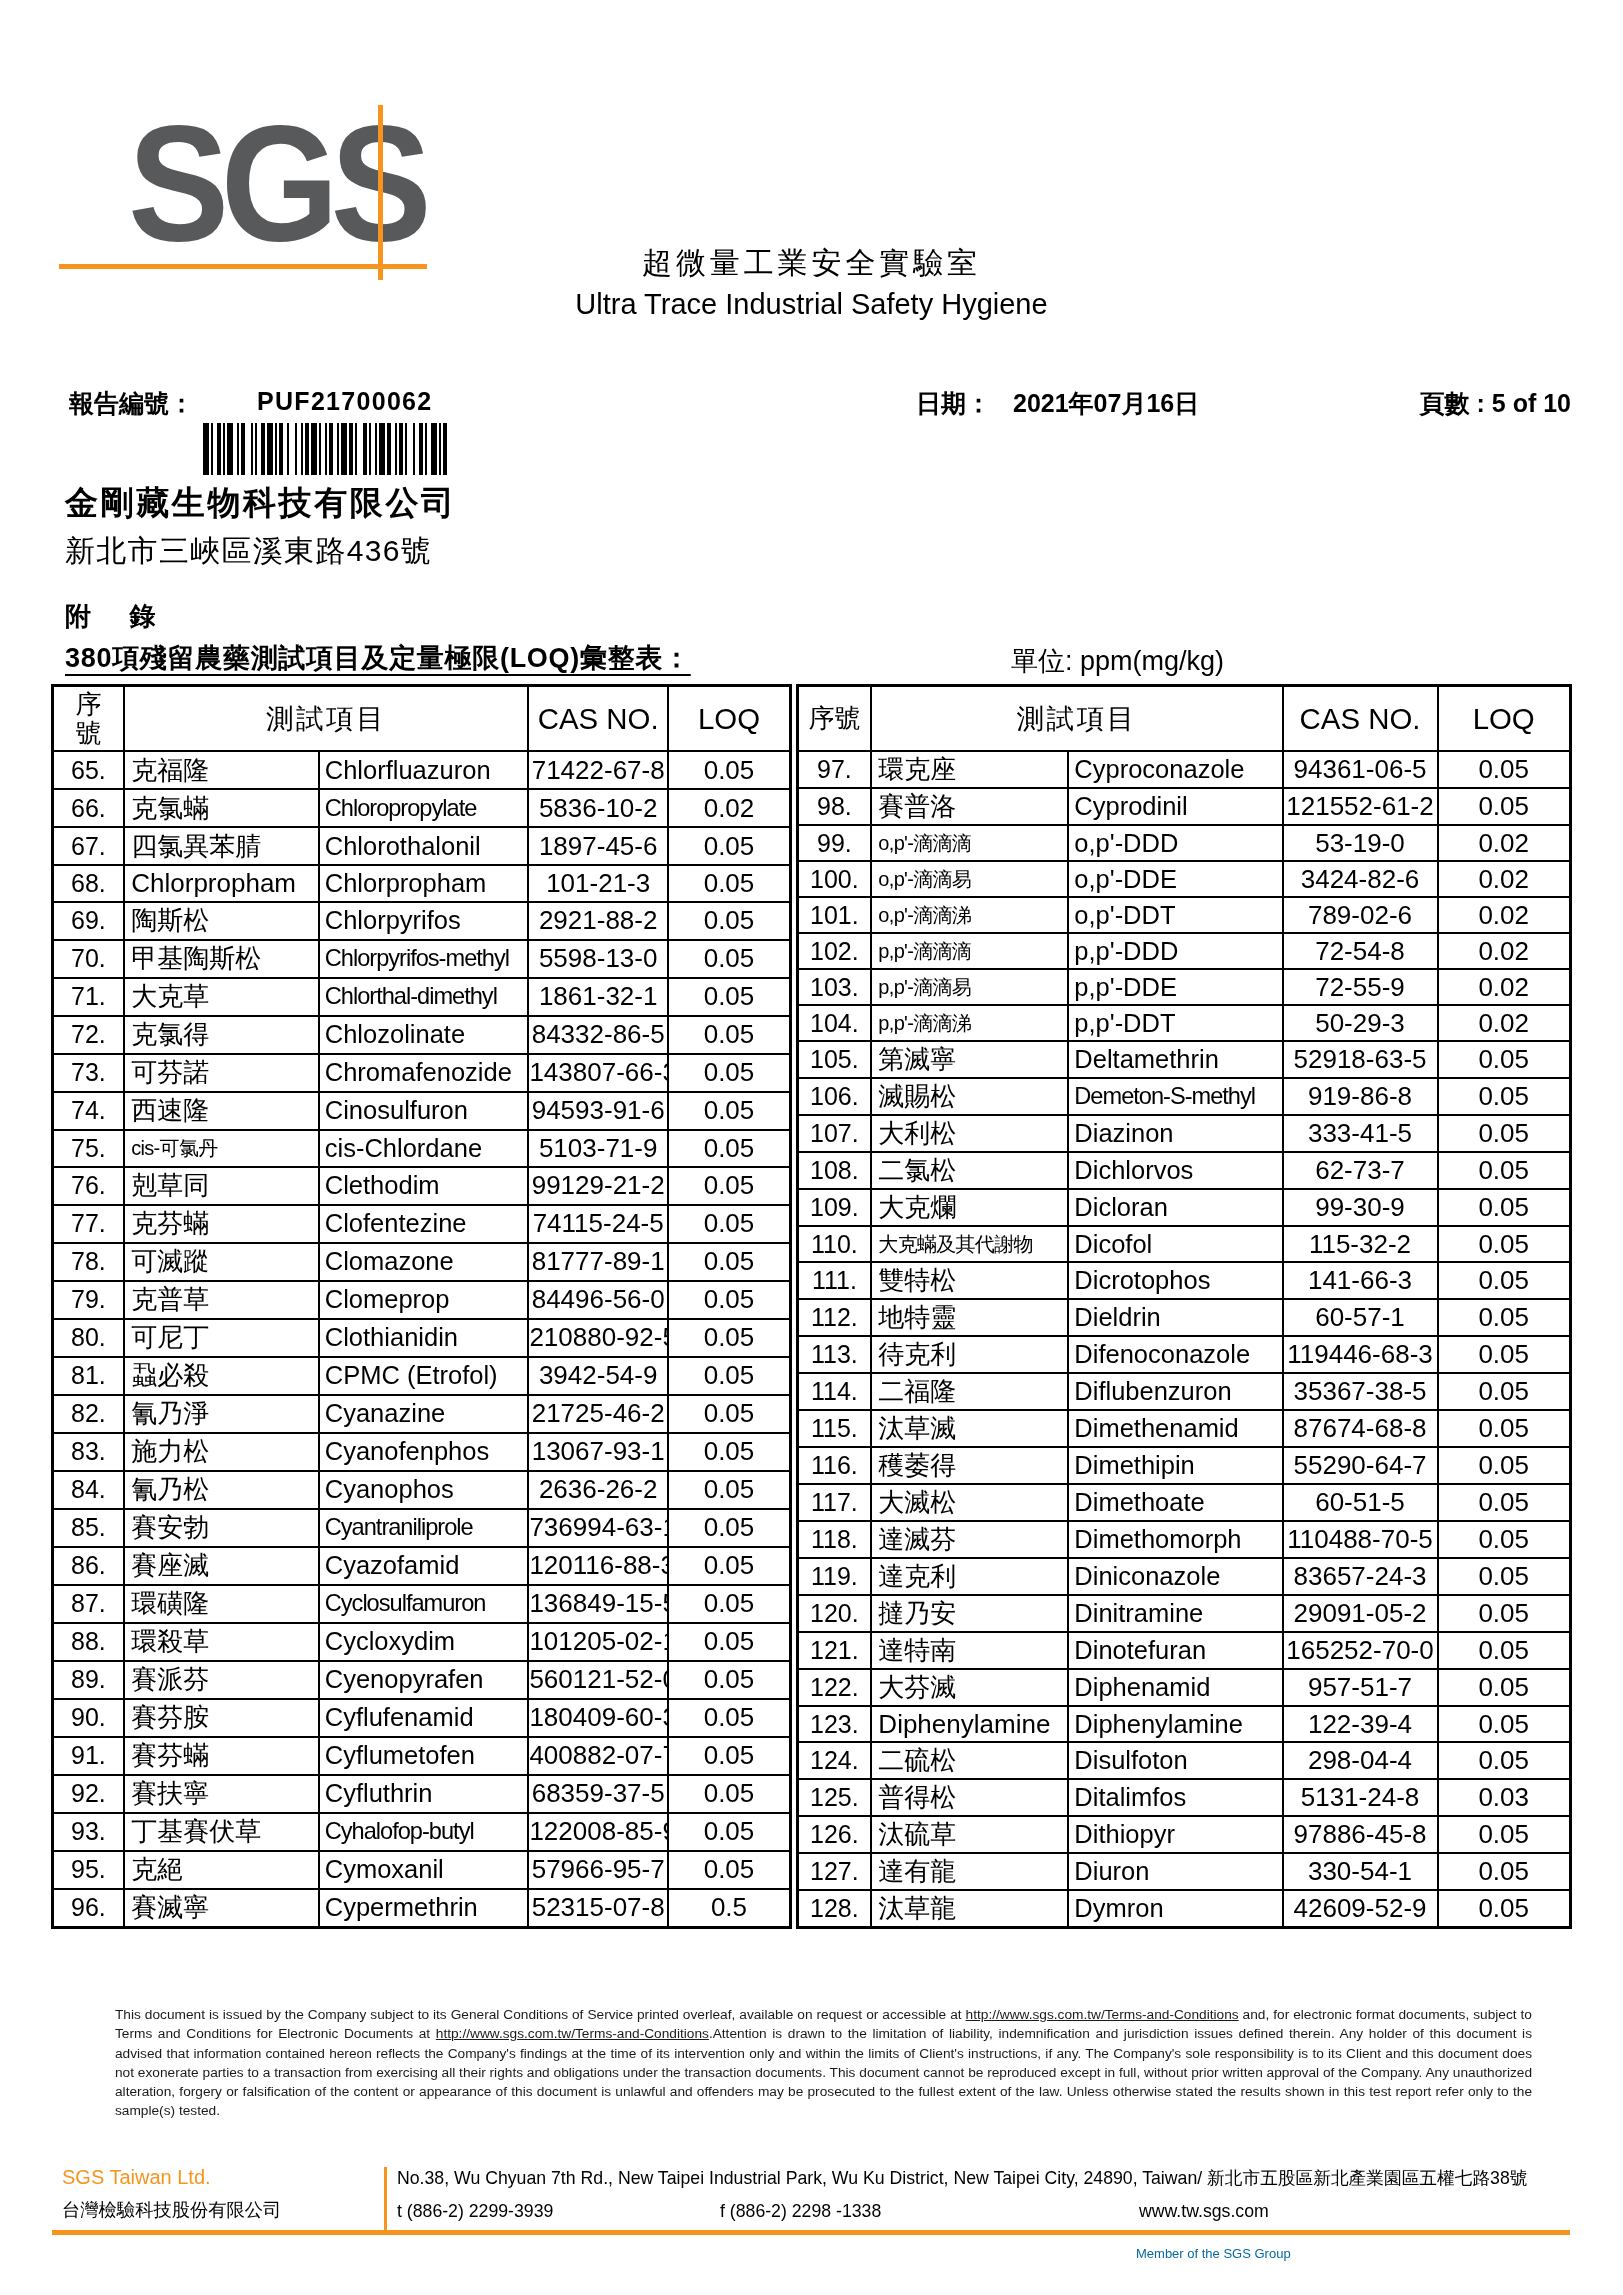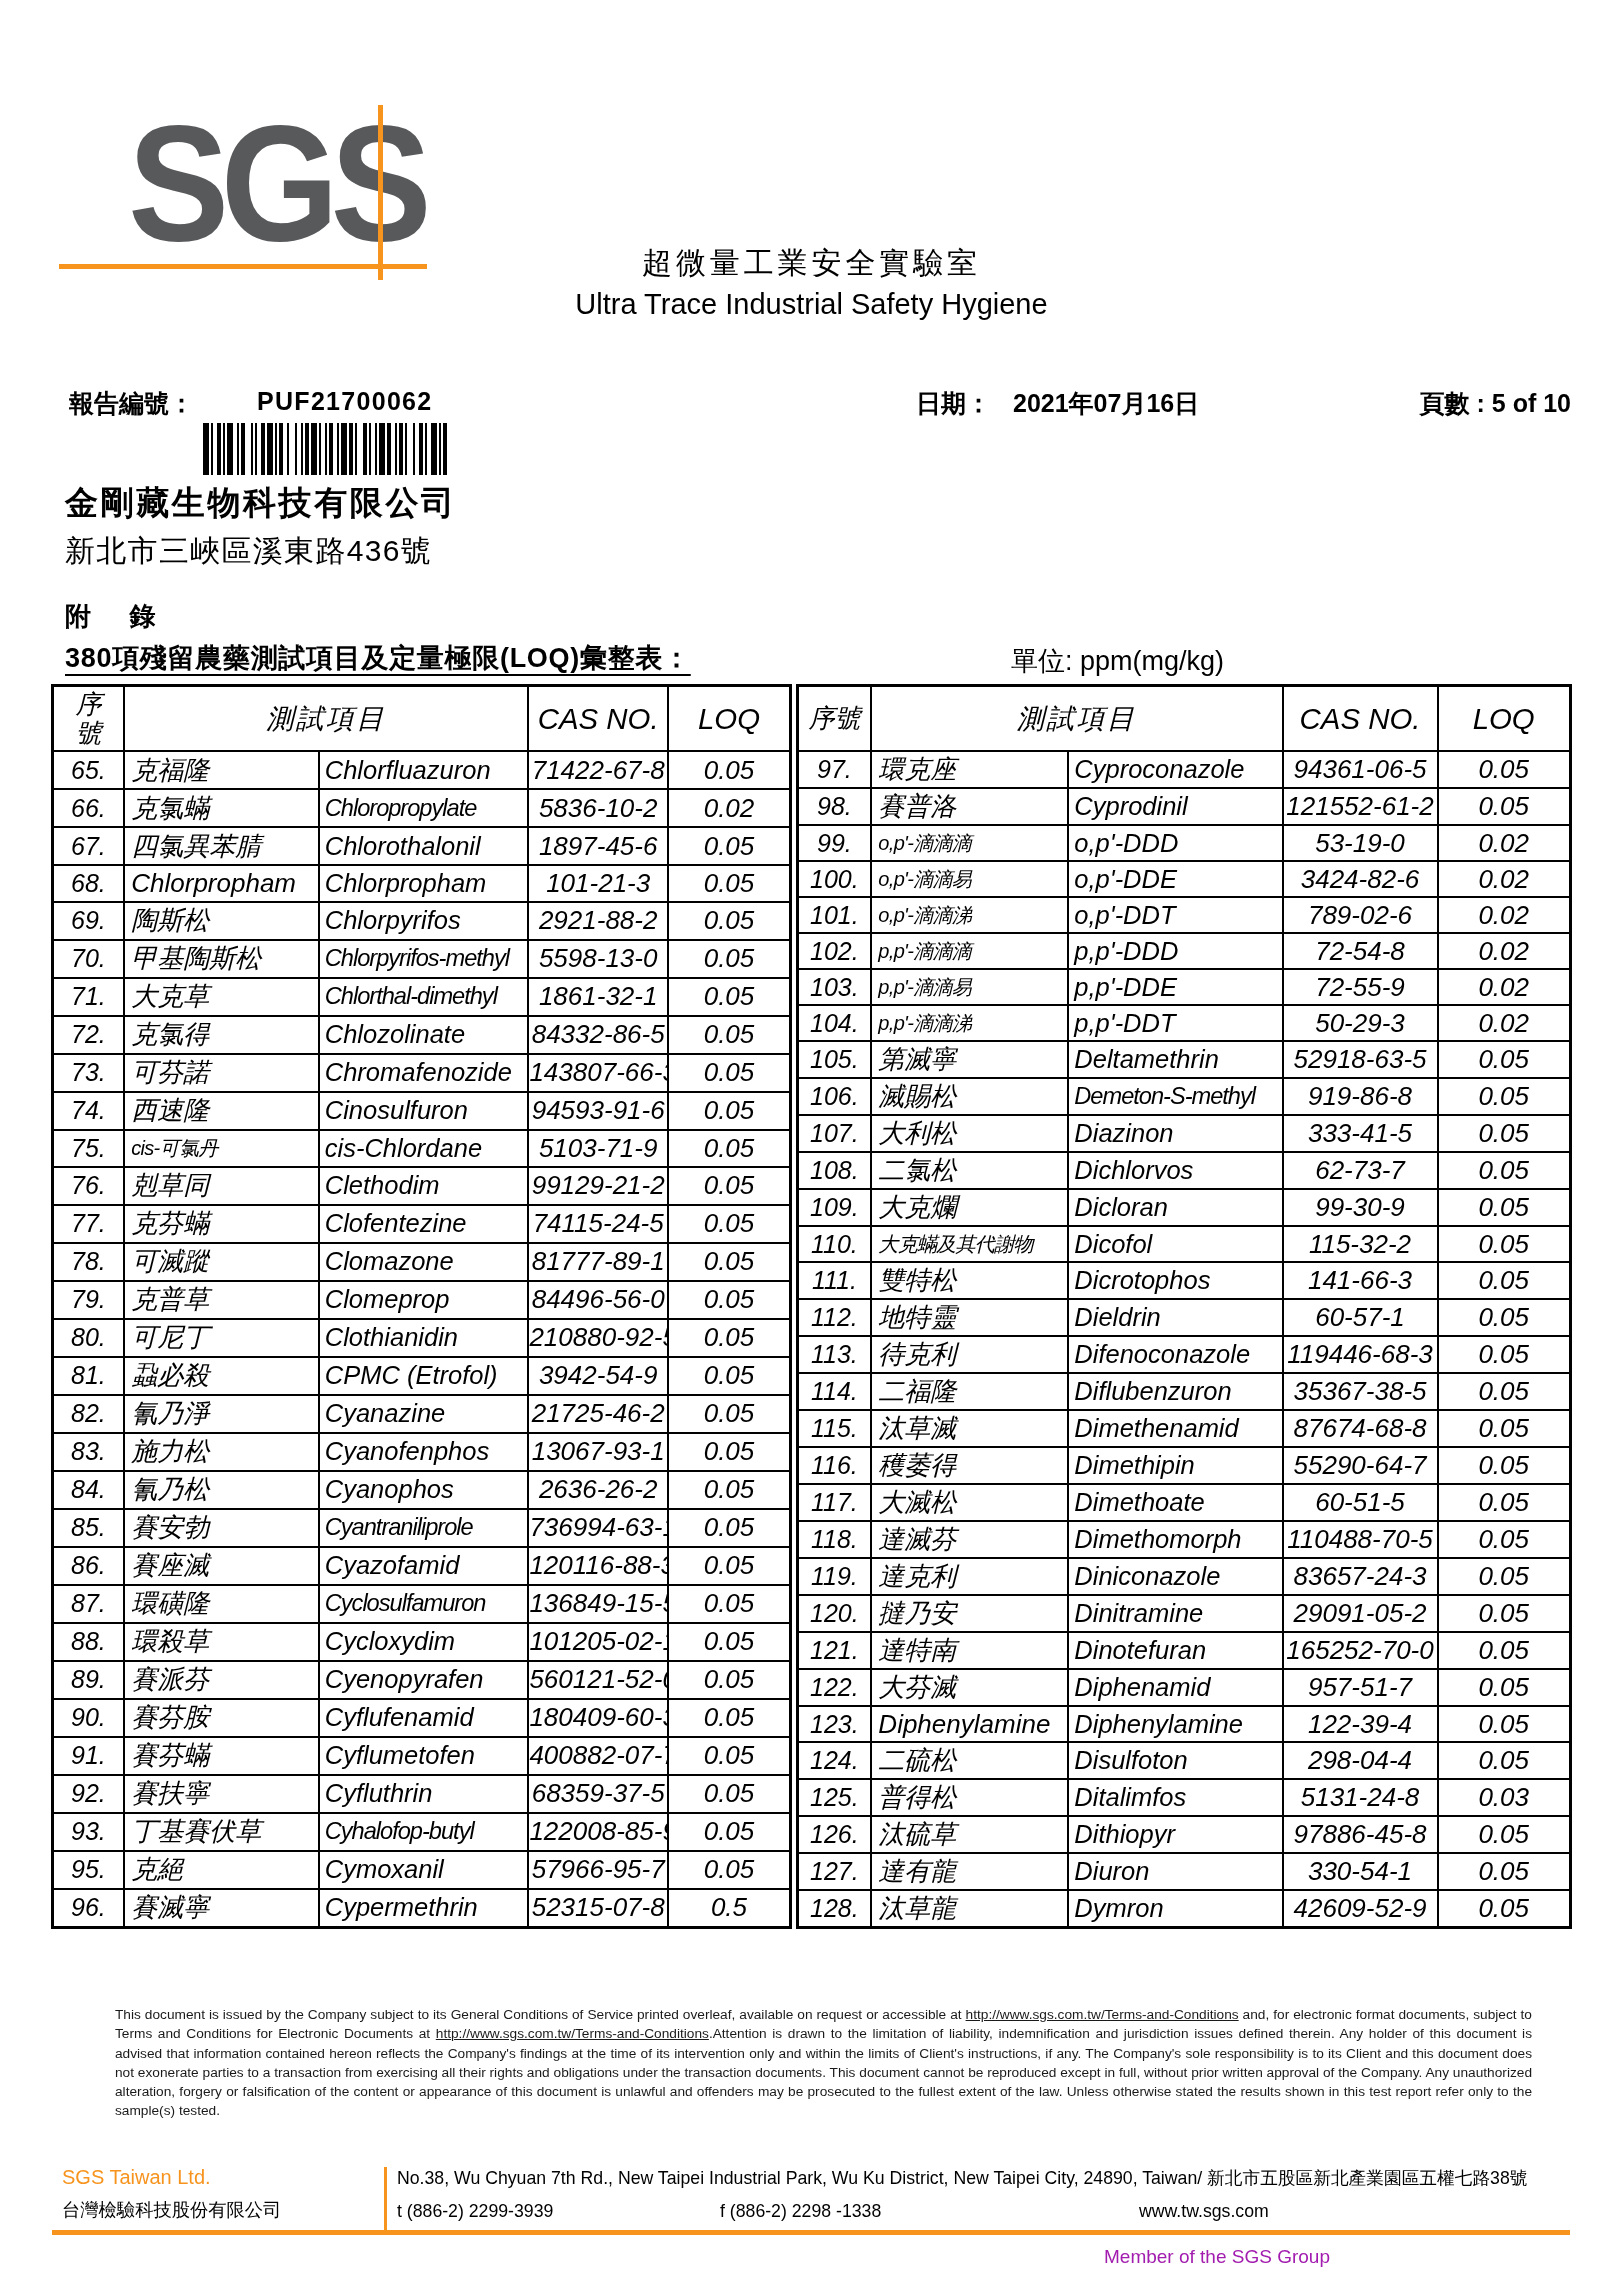--- a/index.html
+++ b/index.html
@@ -30,21 +30,21 @@
   .barcode .bar{background:#000;height:100%;}
   .barcode .gap{background:#fff;height:100%;}
   .client-name{position:absolute;left:65px;top:481px;font-size:33px;font-weight:700;letter-spacing:2.6px;}
   .client-addr{position:absolute;left:65px;top:531px;font-size:30px;letter-spacing:1.3px;}
   
   .appendix-lbl{position:absolute;left:65px;top:599px;font-size:26px;font-weight:700;letter-spacing:15.7px;}
   .caption{position:absolute;left:65px;top:640px;font-size:27px;font-weight:700;text-decoration:underline;text-underline-offset:6.5px;letter-spacing:0.7px;}
   .unit-lbl{position:absolute;left:1011px;top:643px;font-size:27px;}
   
   .tables{position:absolute;left:51px;top:684px;width:1521px;display:flex;gap:3.9px;}
-  table{border-collapse:collapse;table-layout:fixed;font-style:italic;}
+  table{border-collapse:collapse;table-layout:fixed;}
   .tbl-l{width:741px;}
   .tbl-r{width:776px;}
   th,td{border:2px solid #000;padding:0;overflow:hidden;}
   table{border:3.3px solid #000;}
   thead th{height:63px;font-weight:400;}
   th.h-seq{font-size:26px;line-height:1.1;word-break:break-all;padding:0 9.2px;}
   th.h-item{font-size:27.5px;letter-spacing:2.6px;}
   th.h-cas,th.h-loq{font-size:29.4px;}
   td{height:34px;font-size:26px;white-space:nowrap;}
   td.seq{text-align:center;font-size:25px;}
@@ -65,21 +65,21 @@
   .fi-en{color:#F7941E;font-size:20px;}
   .fi-zh{font-size:18.3px;margin-top:7.9px;font-family:"Liberation Serif",serif;}
   .fi-divider{position:absolute;left:322px;top:1.3px;width:2.6px;height:63px;background:#F7941E;}
   .fi-right{position:absolute;left:335px;top:0;width:1171px;}
   .fi-addr{font-size:17.7px;white-space:nowrap;}
   .fi-contacts{margin-top:10.5px;font-size:17.7px;display:flex;}
   .fi-tel{width:294px;}
   .fi-fax{width:419px;margin-left:29px;}
   .fi-web{}
   .footer-rule{position:absolute;left:52px;top:2230px;width:1518px;height:5.2px;background:#F7941E;}
-  .member{position:absolute;left:1104px;top:2246px;font-size:19px;color:#a21caf;}
+  .member{position:absolute;left:1136px;top:2246px;font-size:13px;color:#0369a1;}
 </style>
 </head>
 <body>
 
 <div class="page">
 
   <div class="logo-text">SGS</div>
   <div class="logo-hline"></div>
   <div class="logo-vline"></div>
 

